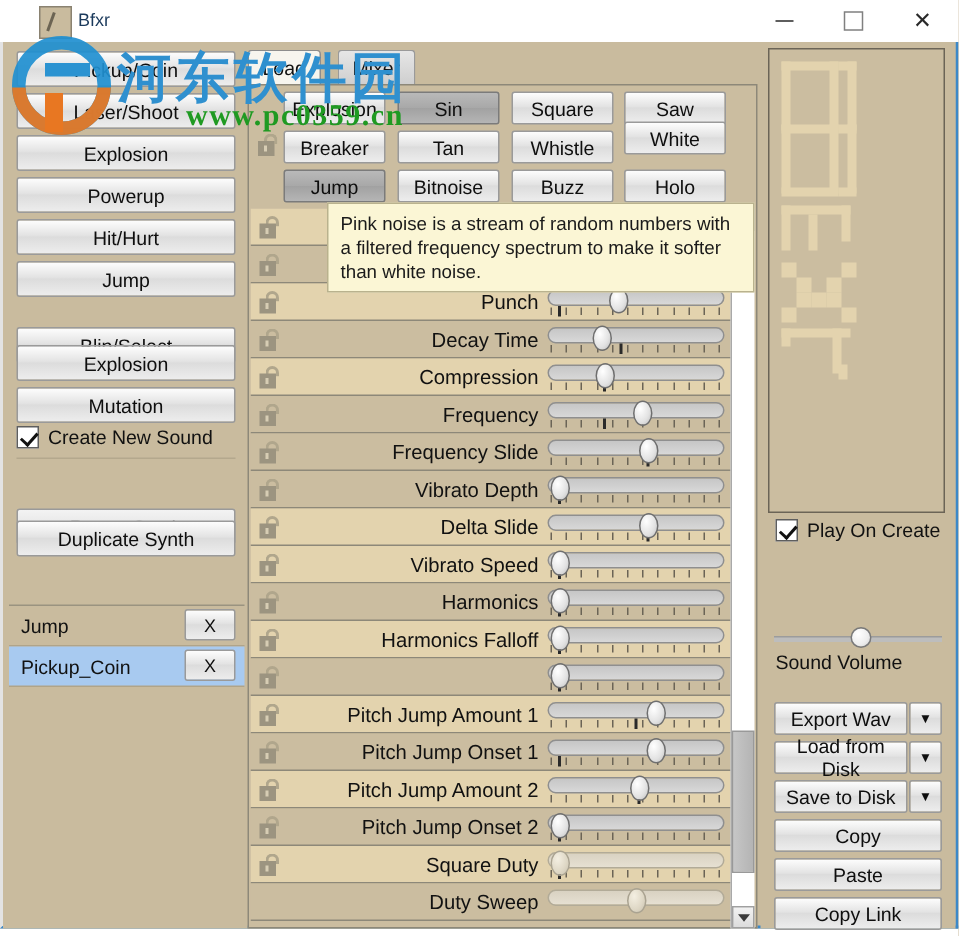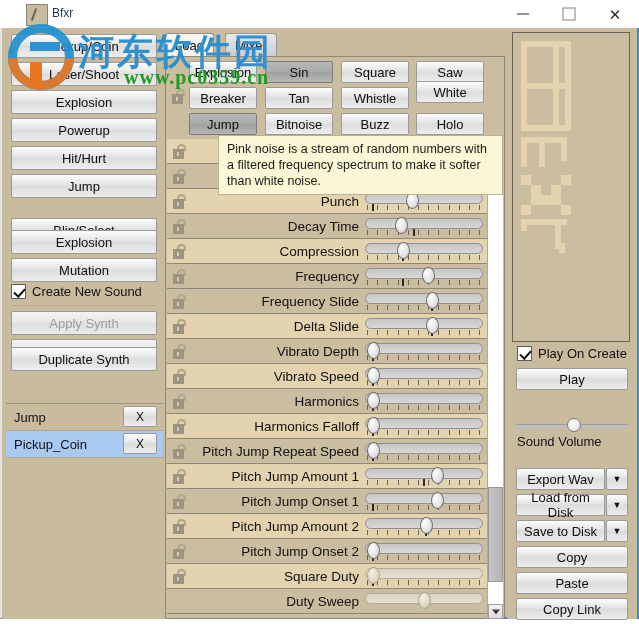--- a/index.html
+++ b/index.html
@@ -164,21 +164,20 @@
     <div class="btn sb-btn" style="top:190px">Blip/Select</div>
     <div class="btn sb-btn" style="top:202px">Explosion</div>
     <div class="btn sb-btn" style="top:230px">Mutation</div>
 
     <div class="chk-row" style="top:256px">
       <span class="chk on"></span>
       <span>Create New Sound</span>
     </div>
     <div class="divider" style="top:277px"></div>
 
-    <div class="btn sb-btn disabled" style="top:283px">Apply Synth</div>
     <div class="btn sb-btn disabled" style="top:311px">Revert Synth</div>
     <div class="btn sb-btn" style="top:319px">Duplicate Synth</div>
 
     <div class="soundlist" style="top:375px">
       <div class="sound-row">
         <span class="sound-name">Jump</span>
         <span class="btn sound-x">X</span>
       </div>
       <div class="sound-row sel">
         <span class="sound-name">Pickup_Coin</span>
@@ -392,20 +391,46 @@
               <i style="left:71.39999999999999px"></i>
               <i style="left:81.6px"></i>
               <i style="left:91.8px"></i>
               <i style="left:102px"></i>
               <i style="left:112.19999999999999px"></i>
             </div>
             <div class="smark" style="left:66px"></div>
             <div class="sknob" style="left:61px"></div>
           </div>
         </div>
+        <div class="prow b">
+          <span class="lock">
+            <span class="shackle"></span>
+            <span class="body"></span>
+          </span>
+          <span class="plabel">Vibrato Depth</span>
+          <div class="slider">
+            <div class="strack"></div>
+            <div class="sticks">
+              <i style="left:0px"></i>
+              <i style="left:10.2px"></i>
+              <i style="left:20.4px"></i>
+              <i style="left:30.599999999999998px"></i>
+              <i style="left:40.8px"></i>
+              <i style="left:51px"></i>
+              <i style="left:61.199999999999996px"></i>
+              <i style="left:71.39999999999999px"></i>
+              <i style="left:81.6px"></i>
+              <i style="left:91.8px"></i>
+              <i style="left:102px"></i>
+              <i style="left:112.19999999999999px"></i>
+            </div>
+            <div class="smark" style="left:7px"></div>
+            <div class="sknob" style="left:2px"></div>
+          </div>
+        </div>
         <div class="prow a">
           <span class="lock">
             <span class="shackle"></span>
             <span class="body"></span>
           </span>
           <span class="plabel">Delta Slide</span>
           <div class="slider">
             <div class="strack"></div>
             <div class="sticks">
               <i style="left:0px"></i>
@@ -418,52 +443,78 @@
               <i style="left:71.39999999999999px"></i>
               <i style="left:81.6px"></i>
               <i style="left:91.8px"></i>
               <i style="left:102px"></i>
               <i style="left:112.19999999999999px"></i>
             </div>
             <div class="smark" style="left:66px"></div>
             <div class="sknob" style="left:61px"></div>
           </div>
         </div>
-        <div class="prow b">
-          <span class="lock">
-            <span class="shackle"></span>
-            <span class="body"></span>
-          </span>
-          <span class="plabel">Vibrato Depth</span>
+        <div class="prow a">
+          <span class="lock">
+            <span class="shackle"></span>
+            <span class="body"></span>
+          </span>
+          <span class="plabel">Vibrato Speed</span>
           <div class="slider">
             <div class="strack"></div>
             <div class="sticks">
               <i style="left:0px"></i>
               <i style="left:10.2px"></i>
               <i style="left:20.4px"></i>
               <i style="left:30.599999999999998px"></i>
               <i style="left:40.8px"></i>
               <i style="left:51px"></i>
               <i style="left:61.199999999999996px"></i>
               <i style="left:71.39999999999999px"></i>
               <i style="left:81.6px"></i>
               <i style="left:91.8px"></i>
               <i style="left:102px"></i>
               <i style="left:112.19999999999999px"></i>
             </div>
             <div class="smark" style="left:7px"></div>
             <div class="sknob" style="left:2px"></div>
           </div>
         </div>
+        <div class="prow b">
+          <span class="lock">
+            <span class="shackle"></span>
+            <span class="body"></span>
+          </span>
+          <span class="plabel">Harmonics</span>
+          <div class="slider">
+            <div class="strack"></div>
+            <div class="sticks">
+              <i style="left:0px"></i>
+              <i style="left:10.2px"></i>
+              <i style="left:20.4px"></i>
+              <i style="left:30.599999999999998px"></i>
+              <i style="left:40.8px"></i>
+              <i style="left:51px"></i>
+              <i style="left:61.199999999999996px"></i>
+              <i style="left:71.39999999999999px"></i>
+              <i style="left:81.6px"></i>
+              <i style="left:91.8px"></i>
+              <i style="left:102px"></i>
+              <i style="left:112.19999999999999px"></i>
+            </div>
+            <div class="smark" style="left:7px"></div>
+            <div class="sknob" style="left:2px"></div>
+          </div>
+        </div>
         <div class="prow a">
           <span class="lock">
             <span class="shackle"></span>
             <span class="body"></span>
           </span>
-          <span class="plabel">Vibrato Speed</span>
+          <span class="plabel">Harmonics Falloff</span>
           <div class="slider">
             <div class="strack"></div>
             <div class="sticks">
               <i style="left:0px"></i>
               <i style="left:10.2px"></i>
               <i style="left:20.4px"></i>
               <i style="left:30.599999999999998px"></i>
               <i style="left:40.8px"></i>
               <i style="left:51px"></i>
               <i style="left:61.199999999999996px"></i>
@@ -475,73 +526,20 @@
             </div>
             <div class="smark" style="left:7px"></div>
             <div class="sknob" style="left:2px"></div>
           </div>
         </div>
         <div class="prow b">
           <span class="lock">
             <span class="shackle"></span>
             <span class="body"></span>
           </span>
-          <span class="plabel">Harmonics</span>
-          <div class="slider">
-            <div class="strack"></div>
-            <div class="sticks">
-              <i style="left:0px"></i>
-              <i style="left:10.2px"></i>
-              <i style="left:20.4px"></i>
-              <i style="left:30.599999999999998px"></i>
-              <i style="left:40.8px"></i>
-              <i style="left:51px"></i>
-              <i style="left:61.199999999999996px"></i>
-              <i style="left:71.39999999999999px"></i>
-              <i style="left:81.6px"></i>
-              <i style="left:91.8px"></i>
-              <i style="left:102px"></i>
-              <i style="left:112.19999999999999px"></i>
-            </div>
-            <div class="smark" style="left:7px"></div>
-            <div class="sknob" style="left:2px"></div>
-          </div>
-        </div>
-        <div class="prow a">
-          <span class="lock">
-            <span class="shackle"></span>
-            <span class="body"></span>
-          </span>
-          <span class="plabel">Harmonics Falloff</span>
-          <div class="slider">
-            <div class="strack"></div>
-            <div class="sticks">
-              <i style="left:0px"></i>
-              <i style="left:10.2px"></i>
-              <i style="left:20.4px"></i>
-              <i style="left:30.599999999999998px"></i>
-              <i style="left:40.8px"></i>
-              <i style="left:51px"></i>
-              <i style="left:61.199999999999996px"></i>
-              <i style="left:71.39999999999999px"></i>
-              <i style="left:81.6px"></i>
-              <i style="left:91.8px"></i>
-              <i style="left:102px"></i>
-              <i style="left:112.19999999999999px"></i>
-            </div>
-            <div class="smark" style="left:7px"></div>
-            <div class="sknob" style="left:2px"></div>
-          </div>
-        </div>
-        <div class="prow b">
-          <span class="lock">
-            <span class="shackle"></span>
-            <span class="body"></span>
-          </span>
-          <span class="plabel">Pitch Jump Repeat Speed</span>
           <div class="slider">
             <div class="strack"></div>
             <div class="sticks">
               <i style="left:0px"></i>
               <i style="left:10.2px"></i>
               <i style="left:20.4px"></i>
               <i style="left:30.599999999999998px"></i>
               <i style="left:40.8px"></i>
               <i style="left:51px"></i>
               <i style="left:61.199999999999996px"></i>
@@ -738,21 +736,20 @@
         <div class="px" style="left: 8px; top: 186px; width: 6px; height: 12px;"></div>
         <div class="px" style="left: 42px; top: 186px; width: 6px; height: 30px;"></div>
         <div class="px" style="left: 46px; top: 210px; width: 6px; height: 10px;"></div>
       </div>
 
     <div class="rp-chk">
       <span class="chk on"></span>
       <span>Play On Create</span>
     </div>
 
-    <div class="btn rp-btn" style="top:340px">Play</div>
 
     <div class="volrow">
       <div class="voltrack"></div>
       <div class="volknob" id="volKnob" style="left: 51px;"></div>
     </div>
     <div class="vollabel">Sound Volume</div>
 
     <div class="split" style="top:440px">
       <div class="btn main">Export Wav</div>
       <div class="btn arrow">▼</div>

